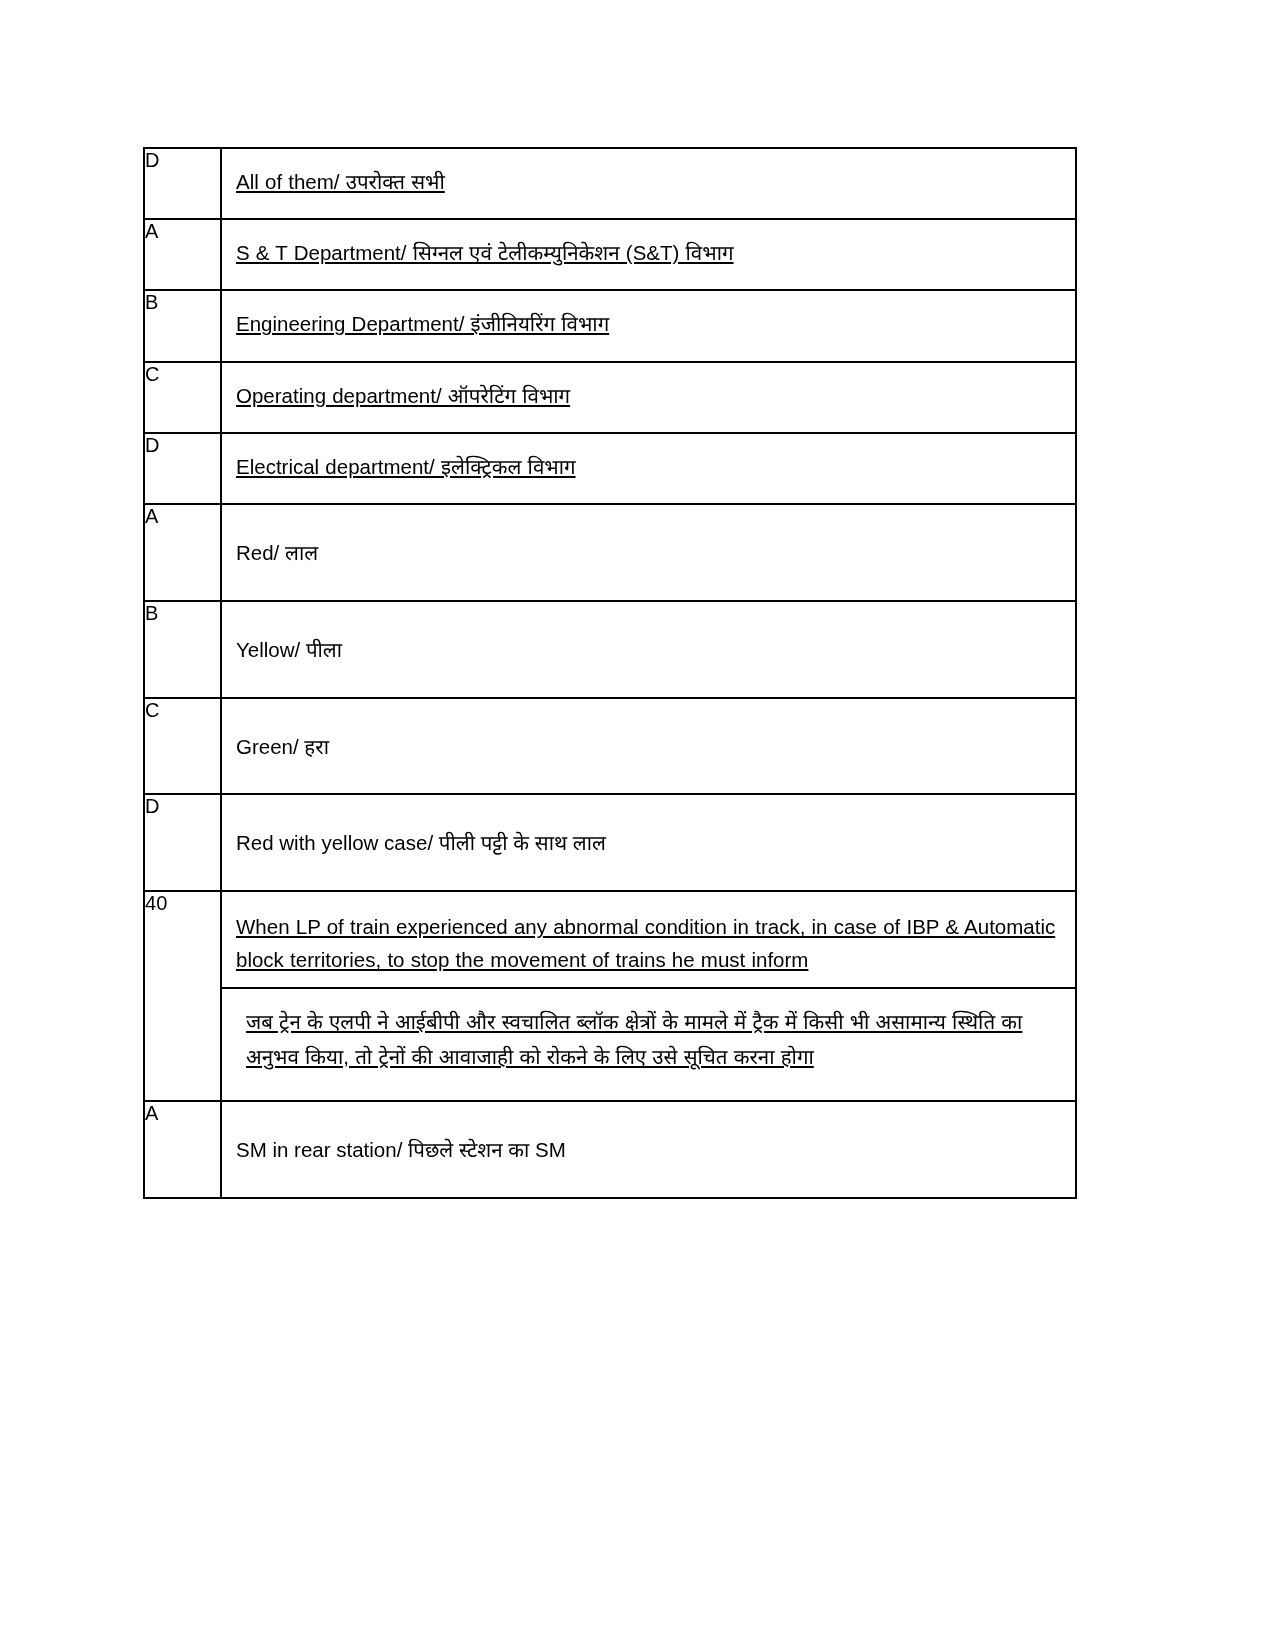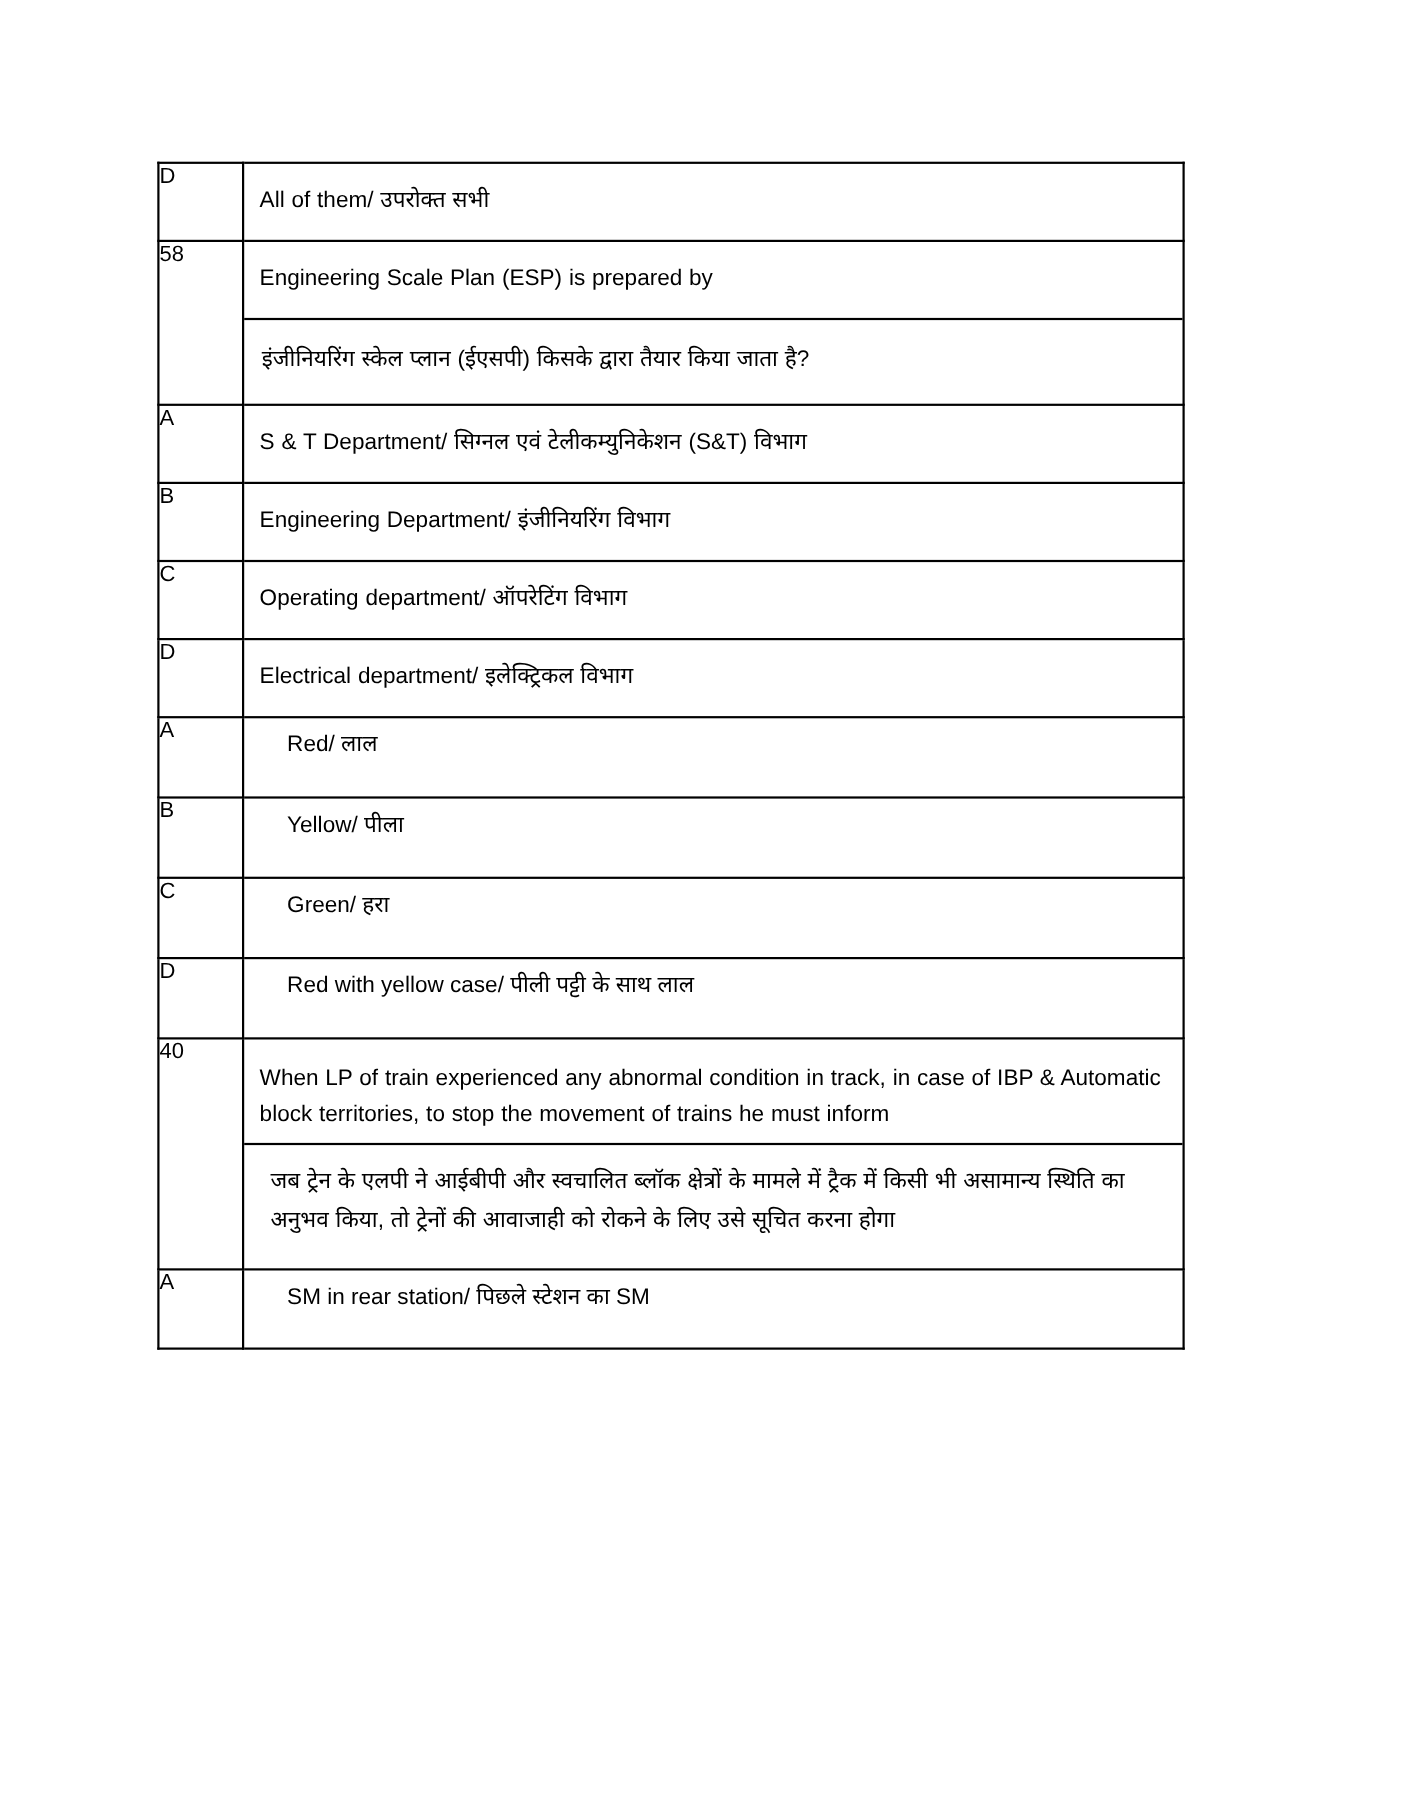--- a/index.html
+++ b/index.html
@@ -64,42 +64,42 @@
   }
   .subrow:last-child {
     border-bottom: none;
   }
 
   .text-line {
     font-size: 20.5px;
     line-height: 1.62;
     padding: 16px 14px 20px 14px;
     word-spacing: 0.5px;
+    text-decoration: underline;
   }
 
   .text-line.hindi {
     font-size: 20.5px;
     line-height: 1.72;
     padding: 18px 14px 22px 16px;
   }
 
   .text-line.tall {
     padding-top: 18px;
     padding-bottom: 10px;
   }
 
   .text-line.compact {
     padding: 15px 14px 26px 24px;
   }
 
   .opt-line {
     font-size: 20.5px;
     line-height: 1.6;
-    padding: 8px 14px 30px 14px;
-    margin-left: 25px;
+    padding: 32px 14px 30px 14px;
   }
 
   
   .qtable {
     border: 2px solid #000000;
   }
 </style>
 </head>
 <body>
 
@@ -112,31 +112,20 @@
     </colgroup>
     <tbody>
 
       <tr>
         <td class="label-cell">D</td>
         <td class="body-cell">
           <div class="text-line">All of them/ उपरोक्त सभी</div>
         </td>
       </tr>
 
-      <tr>
-        <td class="label-cell">58</td>
-        <td class="body-cell">
-          <div class="subrow">
-            <div class="text-line">Engineering Scale Plan (ESP) is prepared by</div>
-          </div>
-          <div class="subrow">
-            <div class="text-line hindi"> इंजीनियरिंग स्केल प्लान (ईएसपी) किसके द्वारा तैयार किया जाता है?</div>
-          </div>
-        </td>
-      </tr>
 
       <tr>
         <td class="label-cell">A</td>
         <td class="body-cell">
           <div class="text-line">S &amp; T Department/ सिग्नल एवं टेलीकम्युनिकेशन (S&amp;T) विभाग</div>
         </td>
       </tr>
 
       <tr>
         <td class="label-cell">B</td>

